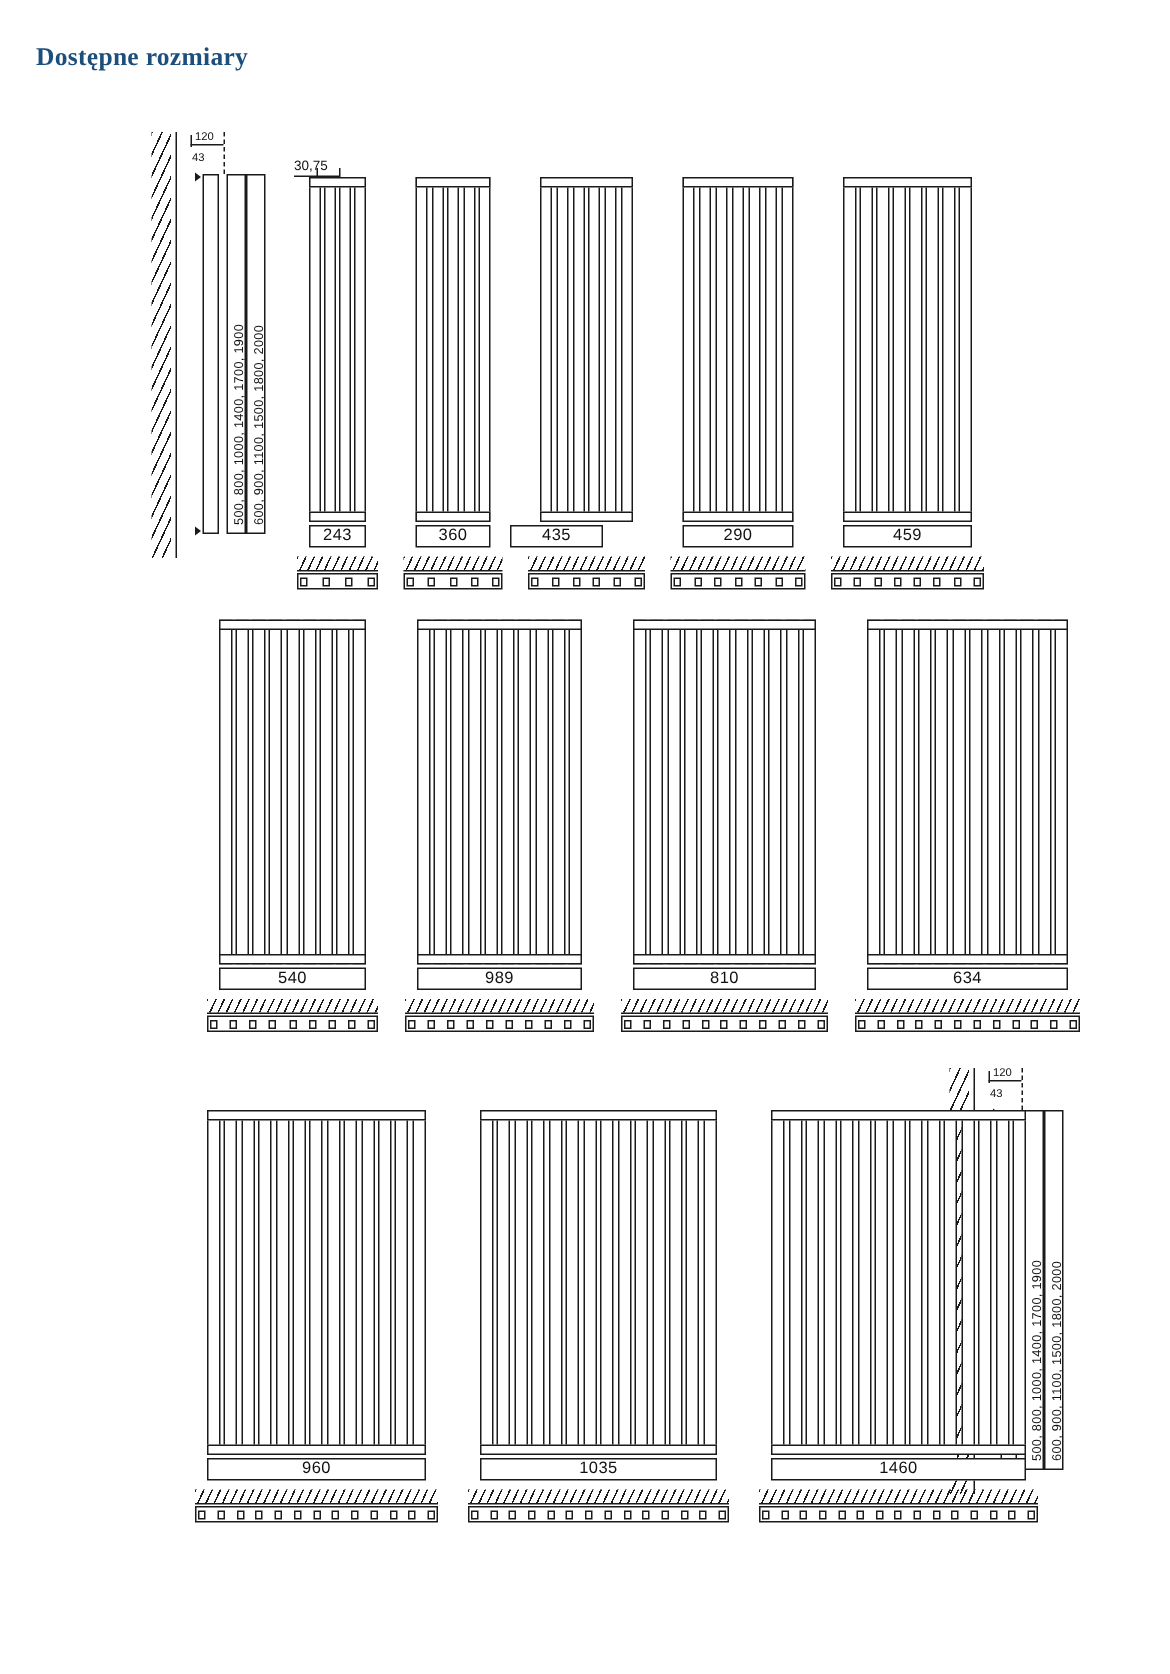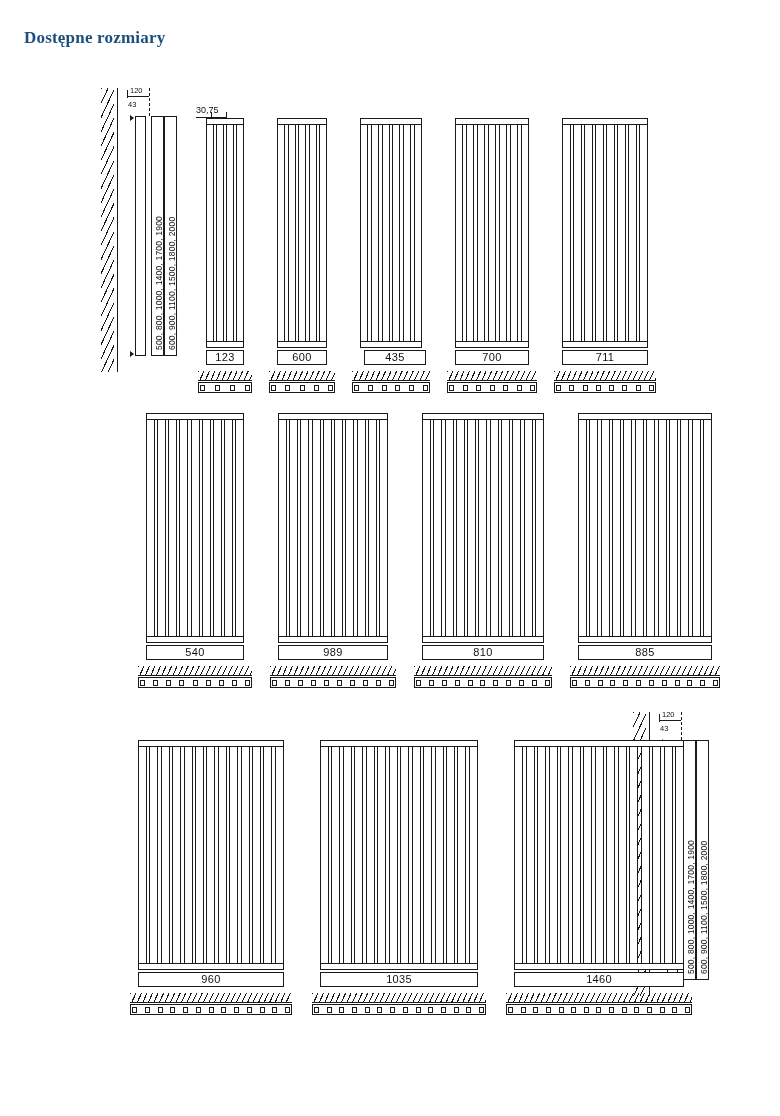--- a/index.html
+++ b/index.html
@@ -240,42 +240,42 @@
     <div class="rad" style="left: 206px; top: 118px; width: 38px; height: 230px;">
       <div class="tubes">
         <div class="tube" style="width: 8px;"></div>
         <div class="tube" style="width: 8px;"></div>
         <div class="tube" style="width: 8px;"></div>
         <div class="tube" style="width: 8px;"></div>
       </div>
       <div class="cap top"></div>
       <div class="cap bot"></div>
     </div>
-    <div class="wlabel" style="left: 206px; top: 350px; width: 38px;">123</div>
+    <div class="wlabel" style="left: 206px; top: 350px; width: 38px;">243</div>
     <div class="plan" style="left: 198px; top: 371px; width: 54px; height: 24px;">
       <div class="hatch"></div>
       <div class="strip">
         <div class="blk"></div>
         <div class="blk"></div>
         <div class="blk"></div>
         <div class="blk"></div>
       </div>
     </div>
     <div class="rad" style="left: 277px; top: 118px; width: 50px; height: 230px;">
       <div class="tubes">
         <div class="tube" style="width: 8px;"></div>
         <div class="tube" style="width: 8px;"></div>
         <div class="tube" style="width: 8px;"></div>
         <div class="tube" style="width: 8px;"></div>
         <div class="tube" style="width: 8px;"></div>
       </div>
       <div class="cap top"></div>
       <div class="cap bot"></div>
     </div>
-    <div class="wlabel" style="left: 277px; top: 350px; width: 50px;">600</div>
+    <div class="wlabel" style="left: 277px; top: 350px; width: 50px;">360</div>
     <div class="plan" style="left: 269px; top: 371px; width: 66px; height: 24px;">
       <div class="hatch"></div>
       <div class="strip">
         <div class="blk"></div>
         <div class="blk"></div>
         <div class="blk"></div>
         <div class="blk"></div>
         <div class="blk"></div>
       </div>
     </div>
@@ -284,21 +284,21 @@
         <div class="tube" style="width: 8px;"></div>
         <div class="tube" style="width: 8px;"></div>
         <div class="tube" style="width: 8px;"></div>
         <div class="tube" style="width: 8px;"></div>
         <div class="tube" style="width: 8px;"></div>
         <div class="tube" style="width: 8px;"></div>
       </div>
       <div class="cap top"></div>
       <div class="cap bot"></div>
     </div>
-    <div class="wlabel" style="left: 364px; top: 350px; width: 62px;">435</div>
+    <div class="wlabel" style="left: 340px; top: 350px; width: 62px;">435</div>
     <div class="plan" style="left: 352px; top: 371px; width: 78px; height: 24px;">
       <div class="hatch"></div>
       <div class="strip">
         <div class="blk"></div>
         <div class="blk"></div>
         <div class="blk"></div>
         <div class="blk"></div>
         <div class="blk"></div>
         <div class="blk"></div>
       </div>
@@ -309,21 +309,21 @@
         <div class="tube" style="width: 8px;"></div>
         <div class="tube" style="width: 8px;"></div>
         <div class="tube" style="width: 8px;"></div>
         <div class="tube" style="width: 8px;"></div>
         <div class="tube" style="width: 8px;"></div>
         <div class="tube" style="width: 8px;"></div>
       </div>
       <div class="cap top"></div>
       <div class="cap bot"></div>
     </div>
-    <div class="wlabel" style="left: 455px; top: 350px; width: 74px;">700</div>
+    <div class="wlabel" style="left: 455px; top: 350px; width: 74px;">290</div>
     <div class="plan" style="left: 447px; top: 371px; width: 90px; height: 24px;">
       <div class="hatch"></div>
       <div class="strip">
         <div class="blk"></div>
         <div class="blk"></div>
         <div class="blk"></div>
         <div class="blk"></div>
         <div class="blk"></div>
         <div class="blk"></div>
         <div class="blk"></div>
@@ -336,21 +336,21 @@
         <div class="tube" style="width: 9px;"></div>
         <div class="tube" style="width: 9px;"></div>
         <div class="tube" style="width: 9px;"></div>
         <div class="tube" style="width: 9px;"></div>
         <div class="tube" style="width: 9px;"></div>
         <div class="tube" style="width: 9px;"></div>
       </div>
       <div class="cap top"></div>
       <div class="cap bot"></div>
     </div>
-    <div class="wlabel" style="left: 562px; top: 350px; width: 86px;">711</div>
+    <div class="wlabel" style="left: 562px; top: 350px; width: 86px;">459</div>
     <div class="plan" style="left: 554px; top: 371px; width: 102px; height: 24px;">
       <div class="hatch"></div>
       <div class="strip">
         <div class="blk"></div>
         <div class="blk"></div>
         <div class="blk"></div>
         <div class="blk"></div>
         <div class="blk"></div>
         <div class="blk"></div>
         <div class="blk"></div>
@@ -464,21 +464,21 @@
         <div class="tube" style="width: 9px;"></div>
         <div class="tube" style="width: 9px;"></div>
         <div class="tube" style="width: 9px;"></div>
         <div class="tube" style="width: 9px;"></div>
         <div class="tube" style="width: 9px;"></div>
         <div class="tube" style="width: 9px;"></div>
       </div>
       <div class="cap top"></div>
       <div class="cap bot"></div>
     </div>
-    <div class="wlabel" style="left: 578px; top: 645px; width: 134px;">885</div>
+    <div class="wlabel" style="left: 578px; top: 645px; width: 134px;">634</div>
     <div class="plan" style="left: 570px; top: 666px; width: 150px; height: 24px;">
       <div class="hatch"></div>
       <div class="strip">
         <div class="blk"></div>
         <div class="blk"></div>
         <div class="blk"></div>
         <div class="blk"></div>
         <div class="blk"></div>
         <div class="blk"></div>
         <div class="blk"></div>

